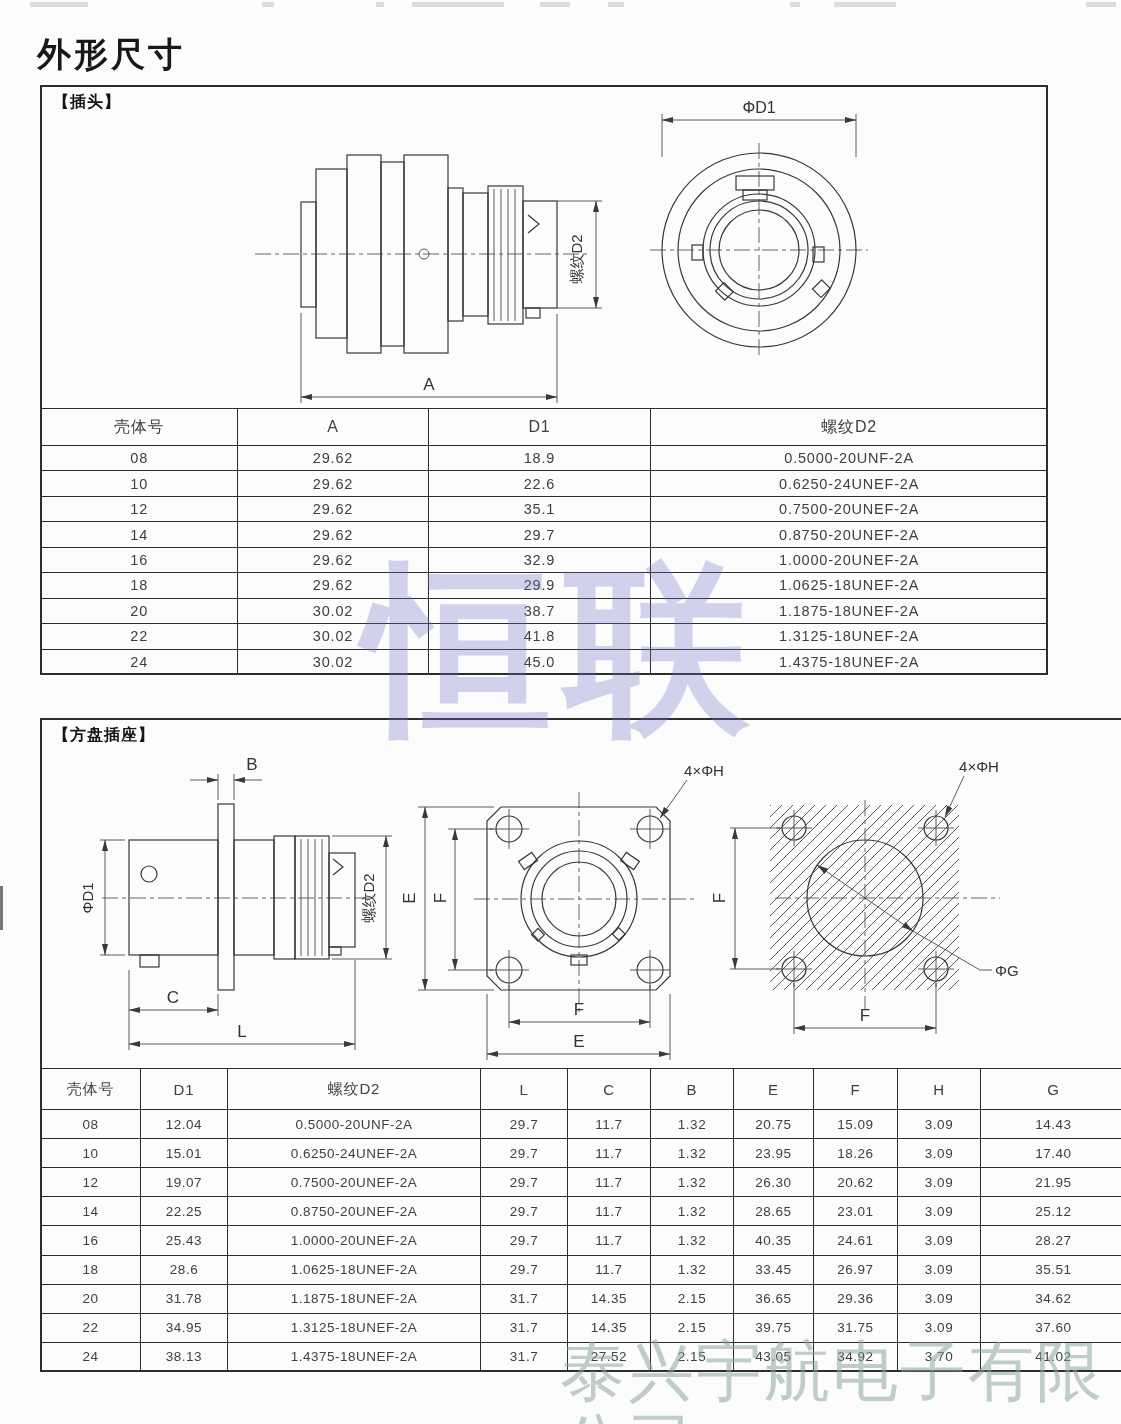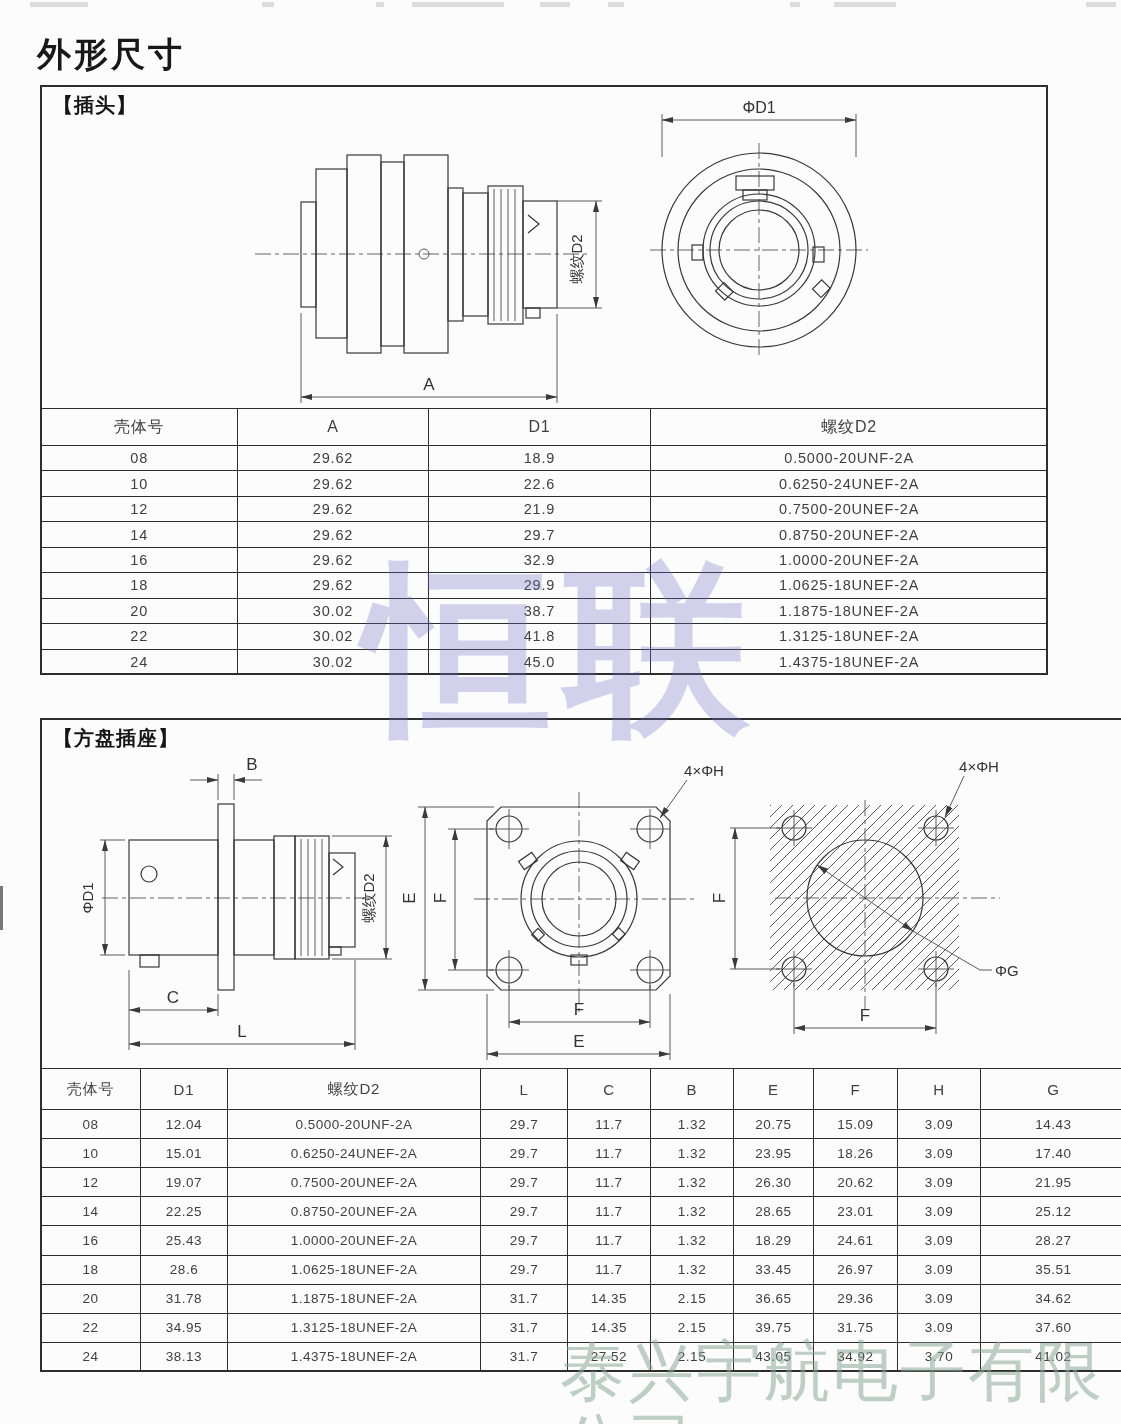--- a/index.html
+++ b/index.html
@@ -10,21 +10,21 @@
   }
   .frag{position:absolute;top:2px;height:5px;background:#dcdcdc;}
   .page-title{
     position:absolute;left:37px;top:32px;font-size:34px;font-weight:700;
     color:#181818;letter-spacing:3px;
   }
   .box{position:absolute;border:2px solid #2e2e2e;box-sizing:border-box;background:transparent;}
   #box-plug{left:40px;top:85px;width:1008px;height:590px;}
   #box-socket{left:40px;top:718px;width:1087px;height:654px;}
   .section-label{
-    position:absolute;left:11px;top:5px;font-size:20px;font-weight:700;
+    position:absolute;left:11px;top:5px;font-size:16px;font-weight:700;
     color:#151515;letter-spacing:1px;
   }
   .drawing{position:absolute;left:0;top:0;}
   .table-wrap{position:absolute;left:-2px;right:-2px;bottom:-2px;}
   #plug-table-wrap{top:321px;}
   #socket-table-wrap{top:348px;}
   table.tbl{width:100%;height:100%;border-collapse:collapse;table-layout:fixed;border-radius:12px;}
   table.tbl th,table.tbl td{
     border:1.5px solid #2d2d2d;font-weight:400;color:#404040;text-align:center;
     vertical-align:middle;padding:0;letter-spacing:0.8px;white-space:nowrap;overflow:hidden;
@@ -164,21 +164,21 @@
           </tr>
           <tr>
             <td>10</td>
             <td>29.62</td>
             <td>22.6</td>
             <td>0.6250-24UNEF-2A</td>
           </tr>
           <tr>
             <td>12</td>
             <td>29.62</td>
-            <td>21.9</td>
+            <td>35.1</td>
             <td>0.7500-20UNEF-2A</td>
           </tr>
           <tr>
             <td>14</td>
             <td>29.62</td>
             <td>29.7</td>
             <td>0.8750-20UNEF-2A</td>
           </tr>
           <tr>
             <td>16</td>
@@ -431,21 +431,21 @@
             <td>3.09</td>
             <td>25.12</td>
           </tr>
           <tr>
             <td>16</td>
             <td>25.43</td>
             <td>1.0000-20UNEF-2A</td>
             <td>29.7</td>
             <td>11.7</td>
             <td>1.32</td>
-            <td>18.29</td>
+            <td>40.35</td>
             <td>24.61</td>
             <td>3.09</td>
             <td>28.27</td>
           </tr>
           <tr>
             <td>18</td>
             <td>28.6</td>
             <td>1.0625-18UNEF-2A</td>
             <td>29.7</td>
             <td>11.7</td>

